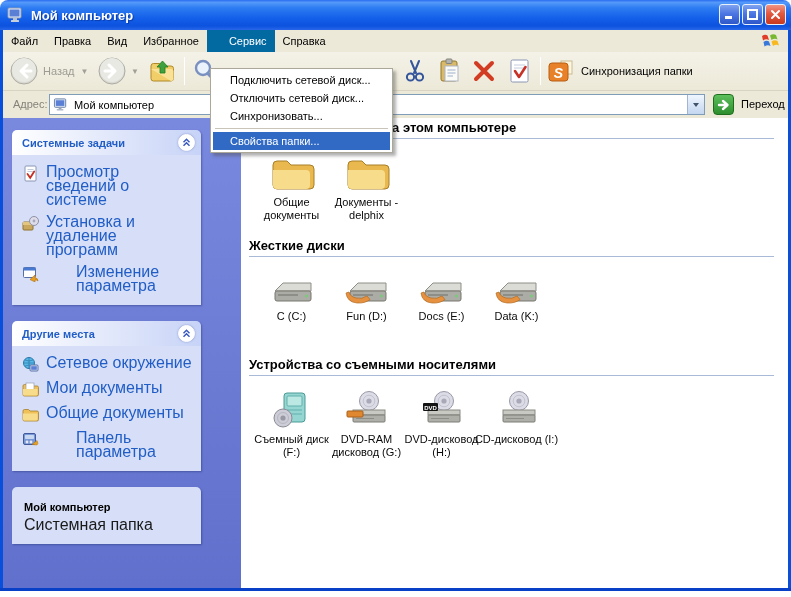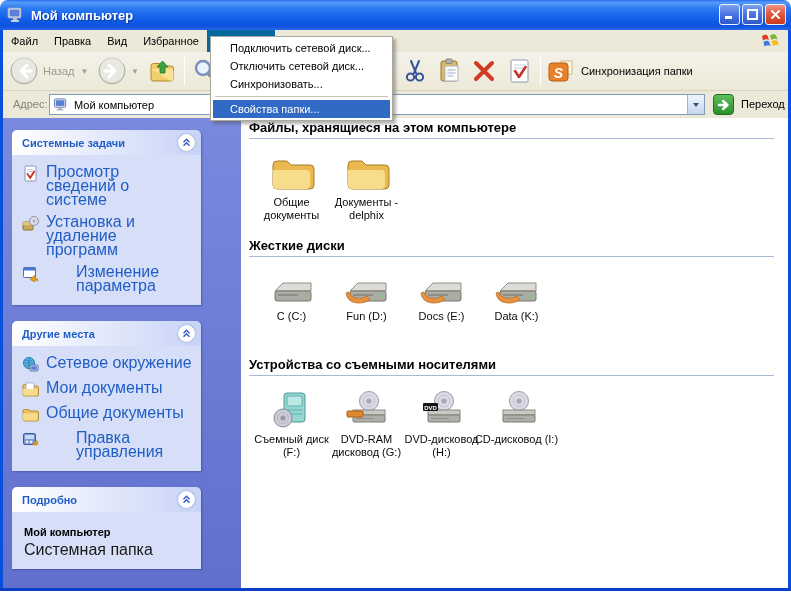--- a/index.html
+++ b/index.html
@@ -48,21 +48,21 @@
   .addr-combo .ai { margin-left:3px; width:16px; height:15px; }
   .addr-combo .av { margin-left:5px; font-size:11px; color:#000; flex:1; }
   .addr-drop { width:17px; height:19px; background:linear-gradient(180deg,#F0F6FE,#C4D6F0);
     border-left:1px solid #9FB5D1; display:flex; align-items:center; justify-content:center; }
   .go-btn { position:absolute; left:710px; top:3px; width:21px; height:21px; border-radius:4px;
     background:linear-gradient(180deg,#5CC05C,#2E8E2E); border:1px solid #1E6E1E;
     display:flex; align-items:center; justify-content:center; }
   .go-label { position:absolute; left:738px; top:7px; font-size:11px; color:#000; }
 
   
-  .dropdown { position:absolute; left:210px; top:36px; width:183px; z-index:50;
+  .dropdown { position:absolute; left:210px; top:68px; width:183px; z-index:50;
     background:#fff; border:1px solid #ACA899; box-shadow:3px 3px 3px rgba(80,80,80,.45);
     padding:2px; font-size:11px; }
   .dd-item { height:18px; line-height:18px; padding-left:17px; color:#000; white-space:nowrap; }
   .dd-item.hl { background:#316AC5; color:#fff; }
   .dd-sep { height:1px; background:#C8C4B8; margin:3px 2px; }
 
   
   .main { position:absolute; left:3px; top:118px; width:785px; height:470px; display:flex; }
   .sidebar { width:238px; background:linear-gradient(180deg,#7989DE,#6070CC); padding:12px 11px 0 9px; }
   .content { flex:1; background:#fff; position:relative; padding-top:2px; }
@@ -323,34 +323,26 @@
           <span class="sl">Общие документы</span>
         </div>
         <div class="s-item">
           <svg class="si" viewBox="0 0 17 17">
             <rect x="1.5" y="2.5" width="12" height="11" rx="1.5" fill="#7898D8" stroke="#40589C"></rect>
             <rect x="3" y="4" width="9" height="4" rx="0.8" fill="#C8D8F0"></rect>
             <circle cx="5" cy="11" r="1.4" fill="#E8E8F0"></circle>
             <circle cx="9" cy="11" r="1.4" fill="#E8E8F0"></circle>
             <path d="M10 13.5 L15 9.5 L15.5 11 Q16.5 12.5 15 14 Z" fill="#E8A020" stroke="#B07010" stroke-width="0.5"></path>
           </svg>
-          <span class="sl">Правка управления</span>
+          <span class="sl">Панель параметра</span>
         </div>
       </div>
     </div>
 
     <div class="panel">
-      <div class="panel-hd">
-        <span class="ph-t">Подробно</span>
-        <div class="roll-btn">
-          <svg width="9" height="9" viewBox="0 0 9 9">
-              <path d="M1.5 4.2 L4.5 1.2 L7.5 4.2 M1.5 7.8 L4.5 4.8 L7.5 7.8" stroke="#3C5CC0" stroke-width="1.5" fill="none"></path>
-            </svg>
-        </div>
-      </div>
       <div class="panel-bd">
         <div class="det-name">Мой компьютер</div>
         <div class="det-desc">Системная папка</div>
       </div>
     </div>
 
   </div>
 
   <div class="content">
 

